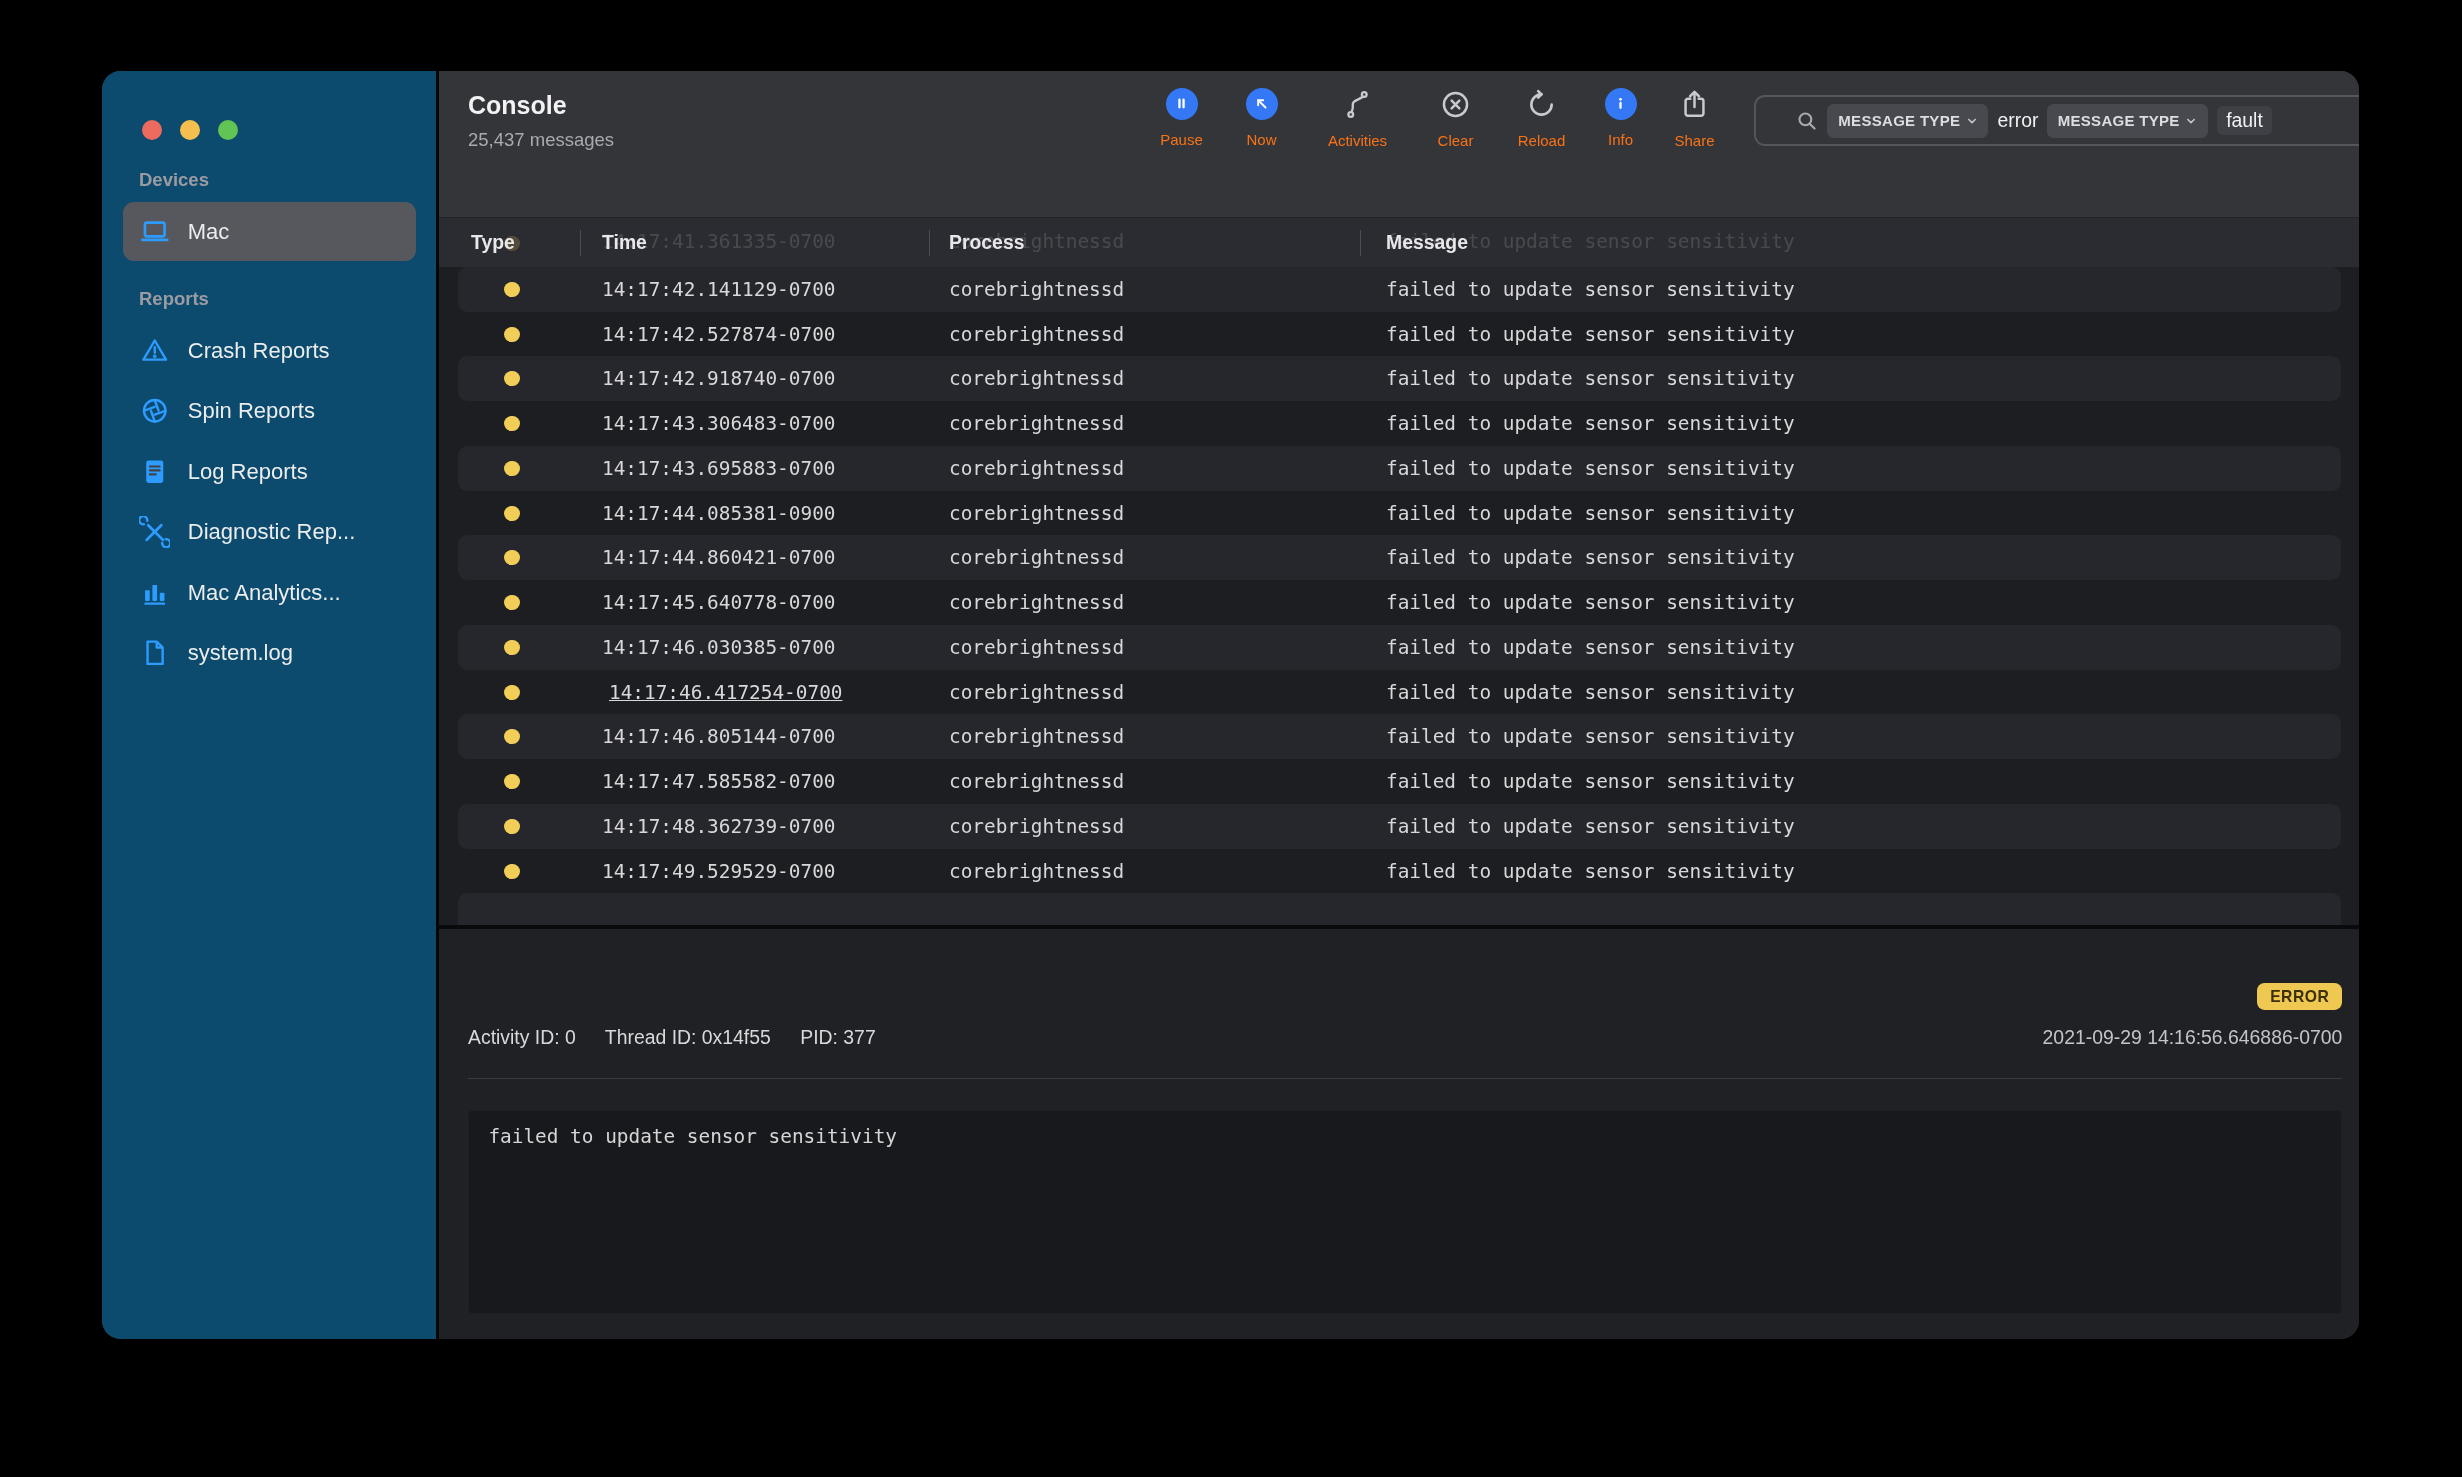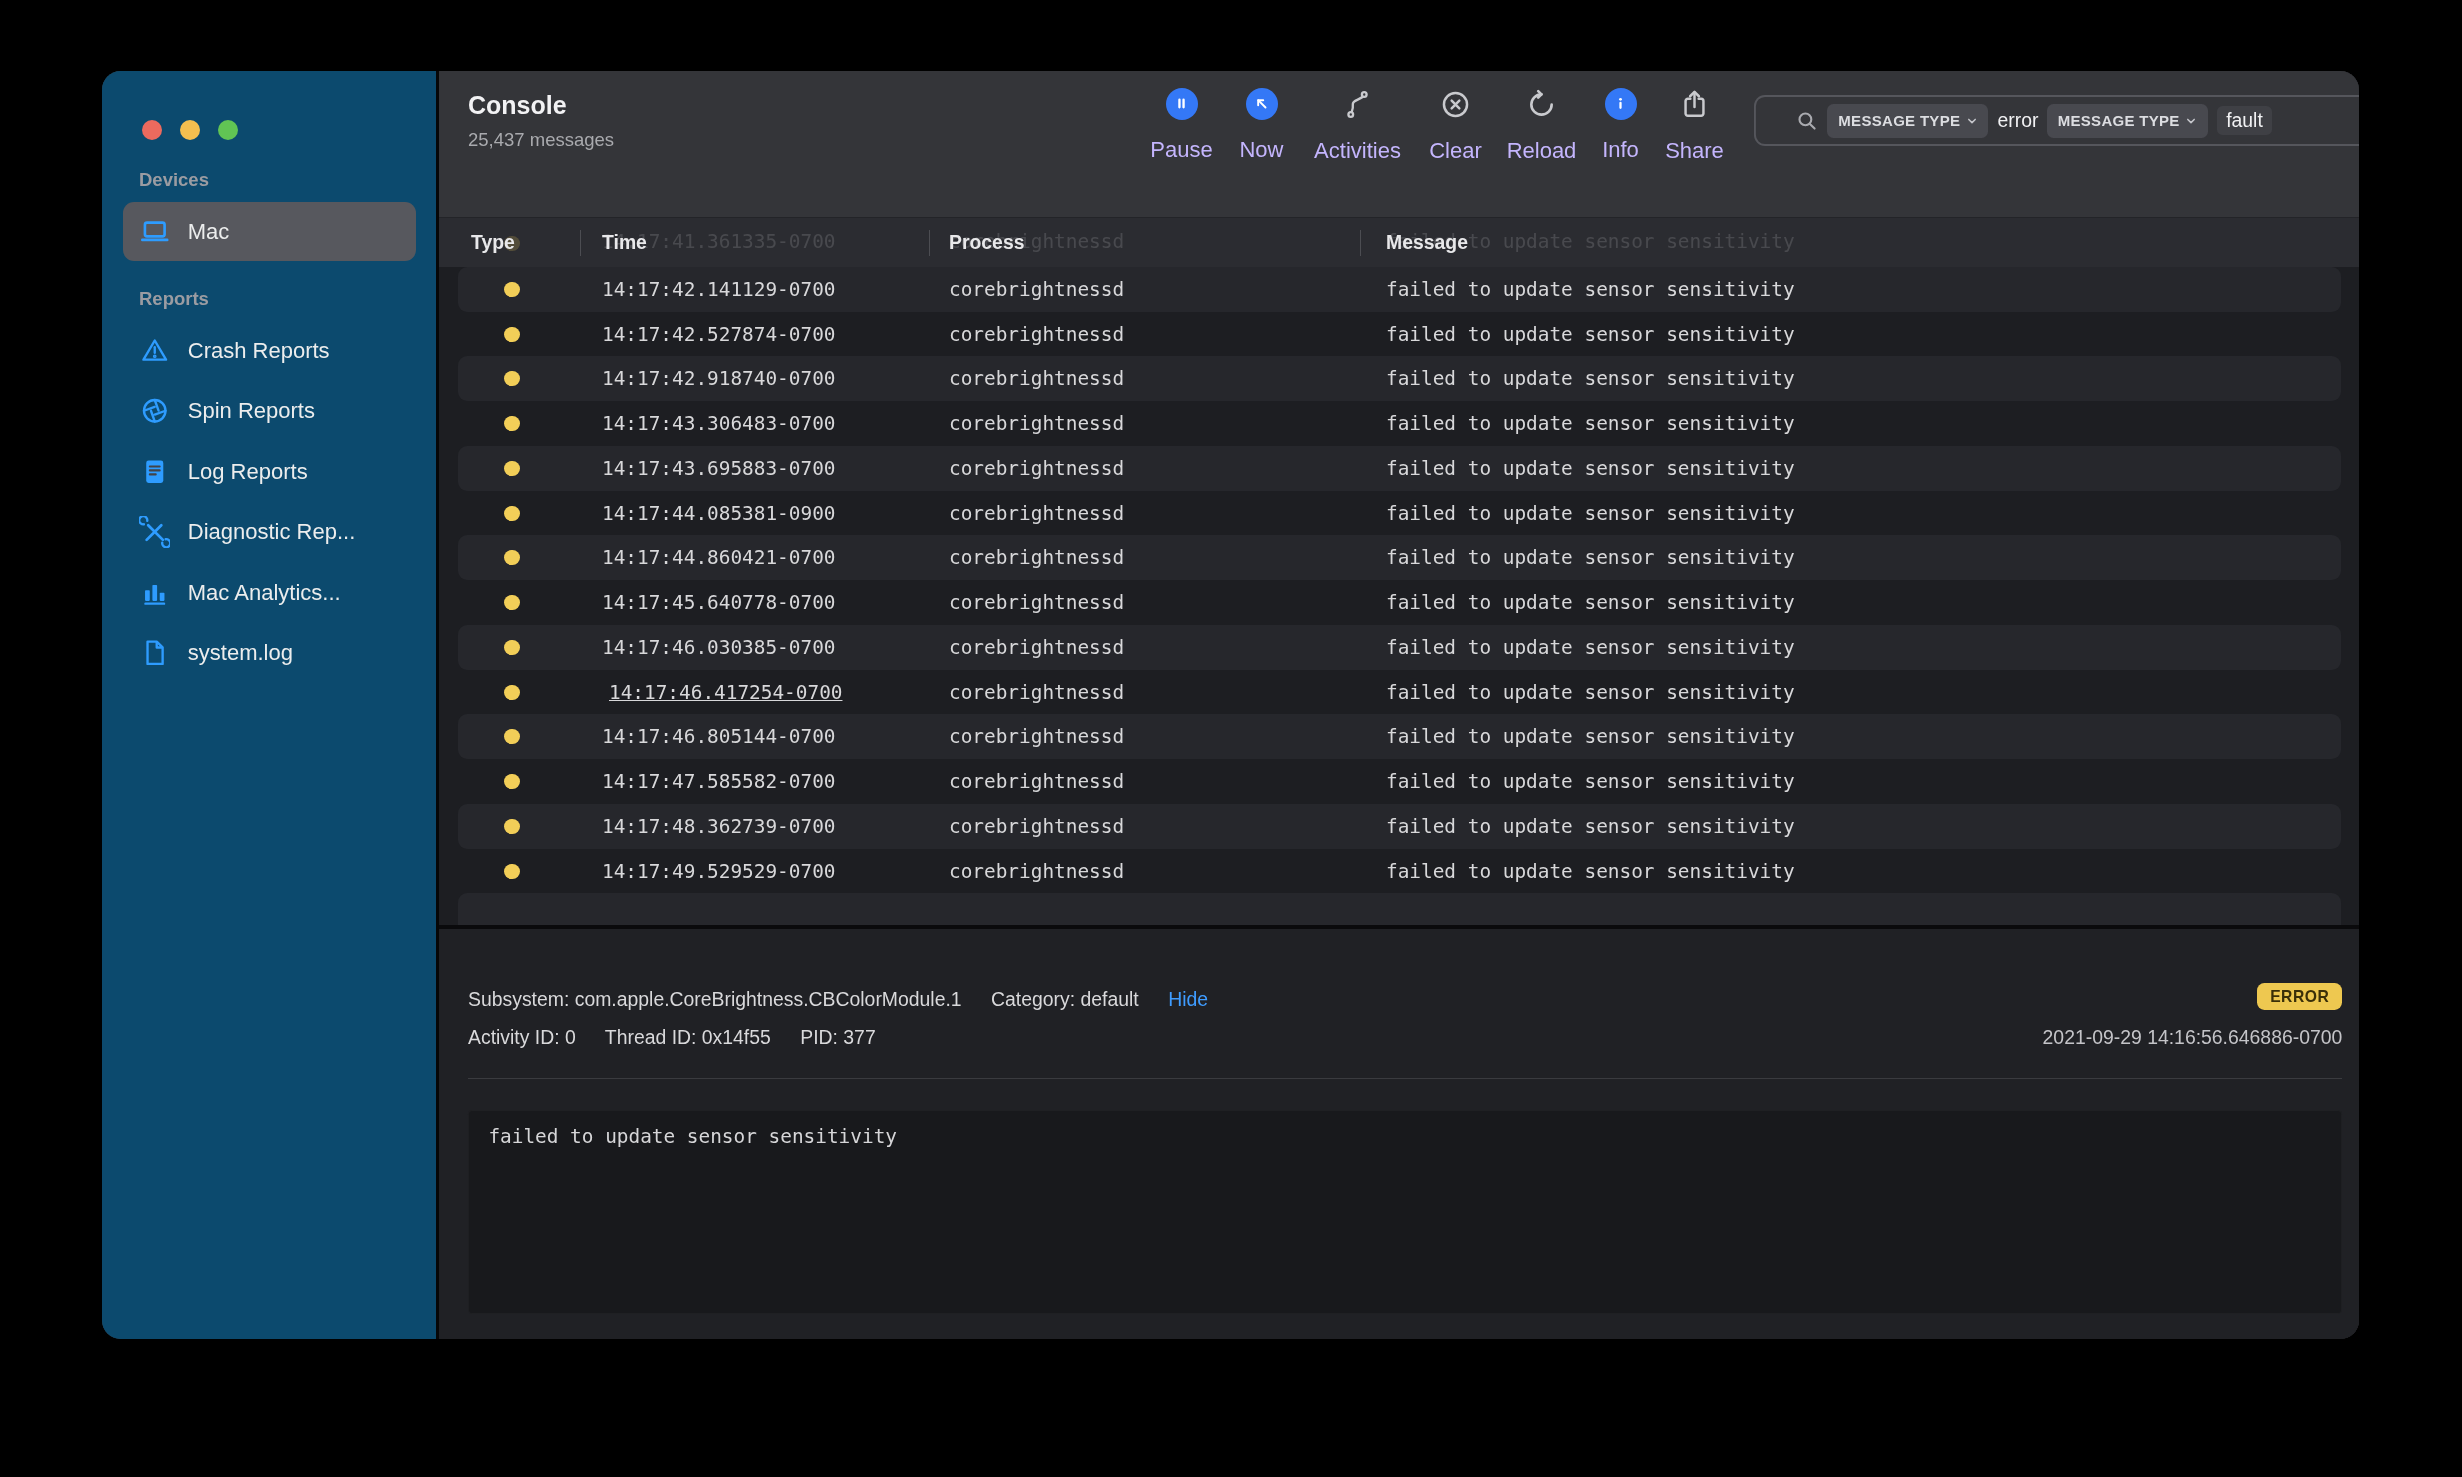--- a/index.html
+++ b/index.html
@@ -21,21 +21,21 @@
   
   .content{position:absolute;left:337px;top:0;width:1920px;height:1268px;background:#1d1e22;}
   .toolbar{position:absolute;left:0;top:0;width:100%;height:146px;background:#343539;}
   .app-title{position:absolute;left:29px;top:20.4px;font-size:25px;font-weight:700;color:#f2f2f4;}
   .app-subtitle{position:absolute;left:29px;top:58px;font-size:18.5px;color:#a9aaae;}
   .tbtn{position:absolute;top:16.7px;width:83px;display:flex;flex-direction:column;align-items:center;cursor:default;}
   .tbtn .iconwrap{width:33px;height:33px;display:flex;align-items:center;justify-content:center;color:#c9cace;}
   .tbtn .iconwrap svg{width:33px;height:33px;}
   .tbtn .iconwrap.accent{width:32px;height:32px;border-radius:50%;background:var(--accent-blue);color:#fff;}
   .tbtn .iconwrap.accent svg{width:21px;height:21px;}
-  .tbtn .tlabel{margin-top:17px;font-size:22px;color:#c4b5fd;white-space:nowrap;}
+  .tbtn .tlabel{margin-top:11px;font-size:15px;color:#f97316;white-space:nowrap;}
   .search{position:absolute;left:1315px;top:24px;width:591px;height:51px;border-radius:11px;
           box-shadow:inset 0 0 0 1.9px #55565c;display:flex;align-items:center;padding-left:28px;}
   .search .mag{width:24px;height:24px;color:#a9aaaf;margin-left:13px;flex:0 0 auto;}
   .search .mag svg{width:100%;height:100%;}
   .token-pill{display:flex;align-items:center;height:34px;border-radius:6.5px;background:#48494f;
               padding:0 9.3px 0 11px;margin-left:8.3px;flex:0 0 auto;}
   .token-pill .tklabel{font-size:15px;font-weight:700;letter-spacing:0.3px;color:#dcdde1;white-space:nowrap;}
   .token-pill .chev{width:14px;height:14px;color:#c3c4c9;margin-left:4.6px;}
   .token-pill .chev svg{width:100%;height:100%;}
   .token-val{font-size:19.4px;color:#f1f1f3;margin-left:9.3px;white-space:nowrap;}
@@ -368,27 +368,20 @@
             <span class="cell" style="left: 510px;">corebrightnessd</span>
             <span class="cell" style="left: 947px;">failed to update sensor sensitivity</span>
           </div>
           <div class="logrow" style="top: 626px;">
             <span class="rowbg"></span>
           </div>
         </div>
       <div class="hdiv"></div>
 
       <section class="detail">
-        <div class="d-line" style="top:59px;">
-          <span class="lbl">Subsystem:</span>
-          <span>com.apple.CoreBrightness.CBColorModule.1</span><span class="d-gap"></span>
-          <span class="lbl">Category:</span>
-          <span>default</span><span class="d-gap"></span>
-          <span class="hide-link">Hide</span>
-        </div>
         <div class="d-line" style="top:97px;">
           <span class="lbl">Activity ID:</span>
           <span>0</span><span class="d-gap"></span>
           <span class="lbl">Thread ID:</span>
           <span>0x14f55</span><span class="d-gap"></span>
           <span class="lbl">PID:</span>
           <span>377</span>
         </div>
         <div class="badge">ERROR</div>
         <div class="stamp">2021-09-29 14:16:56.646886-0700</div>

